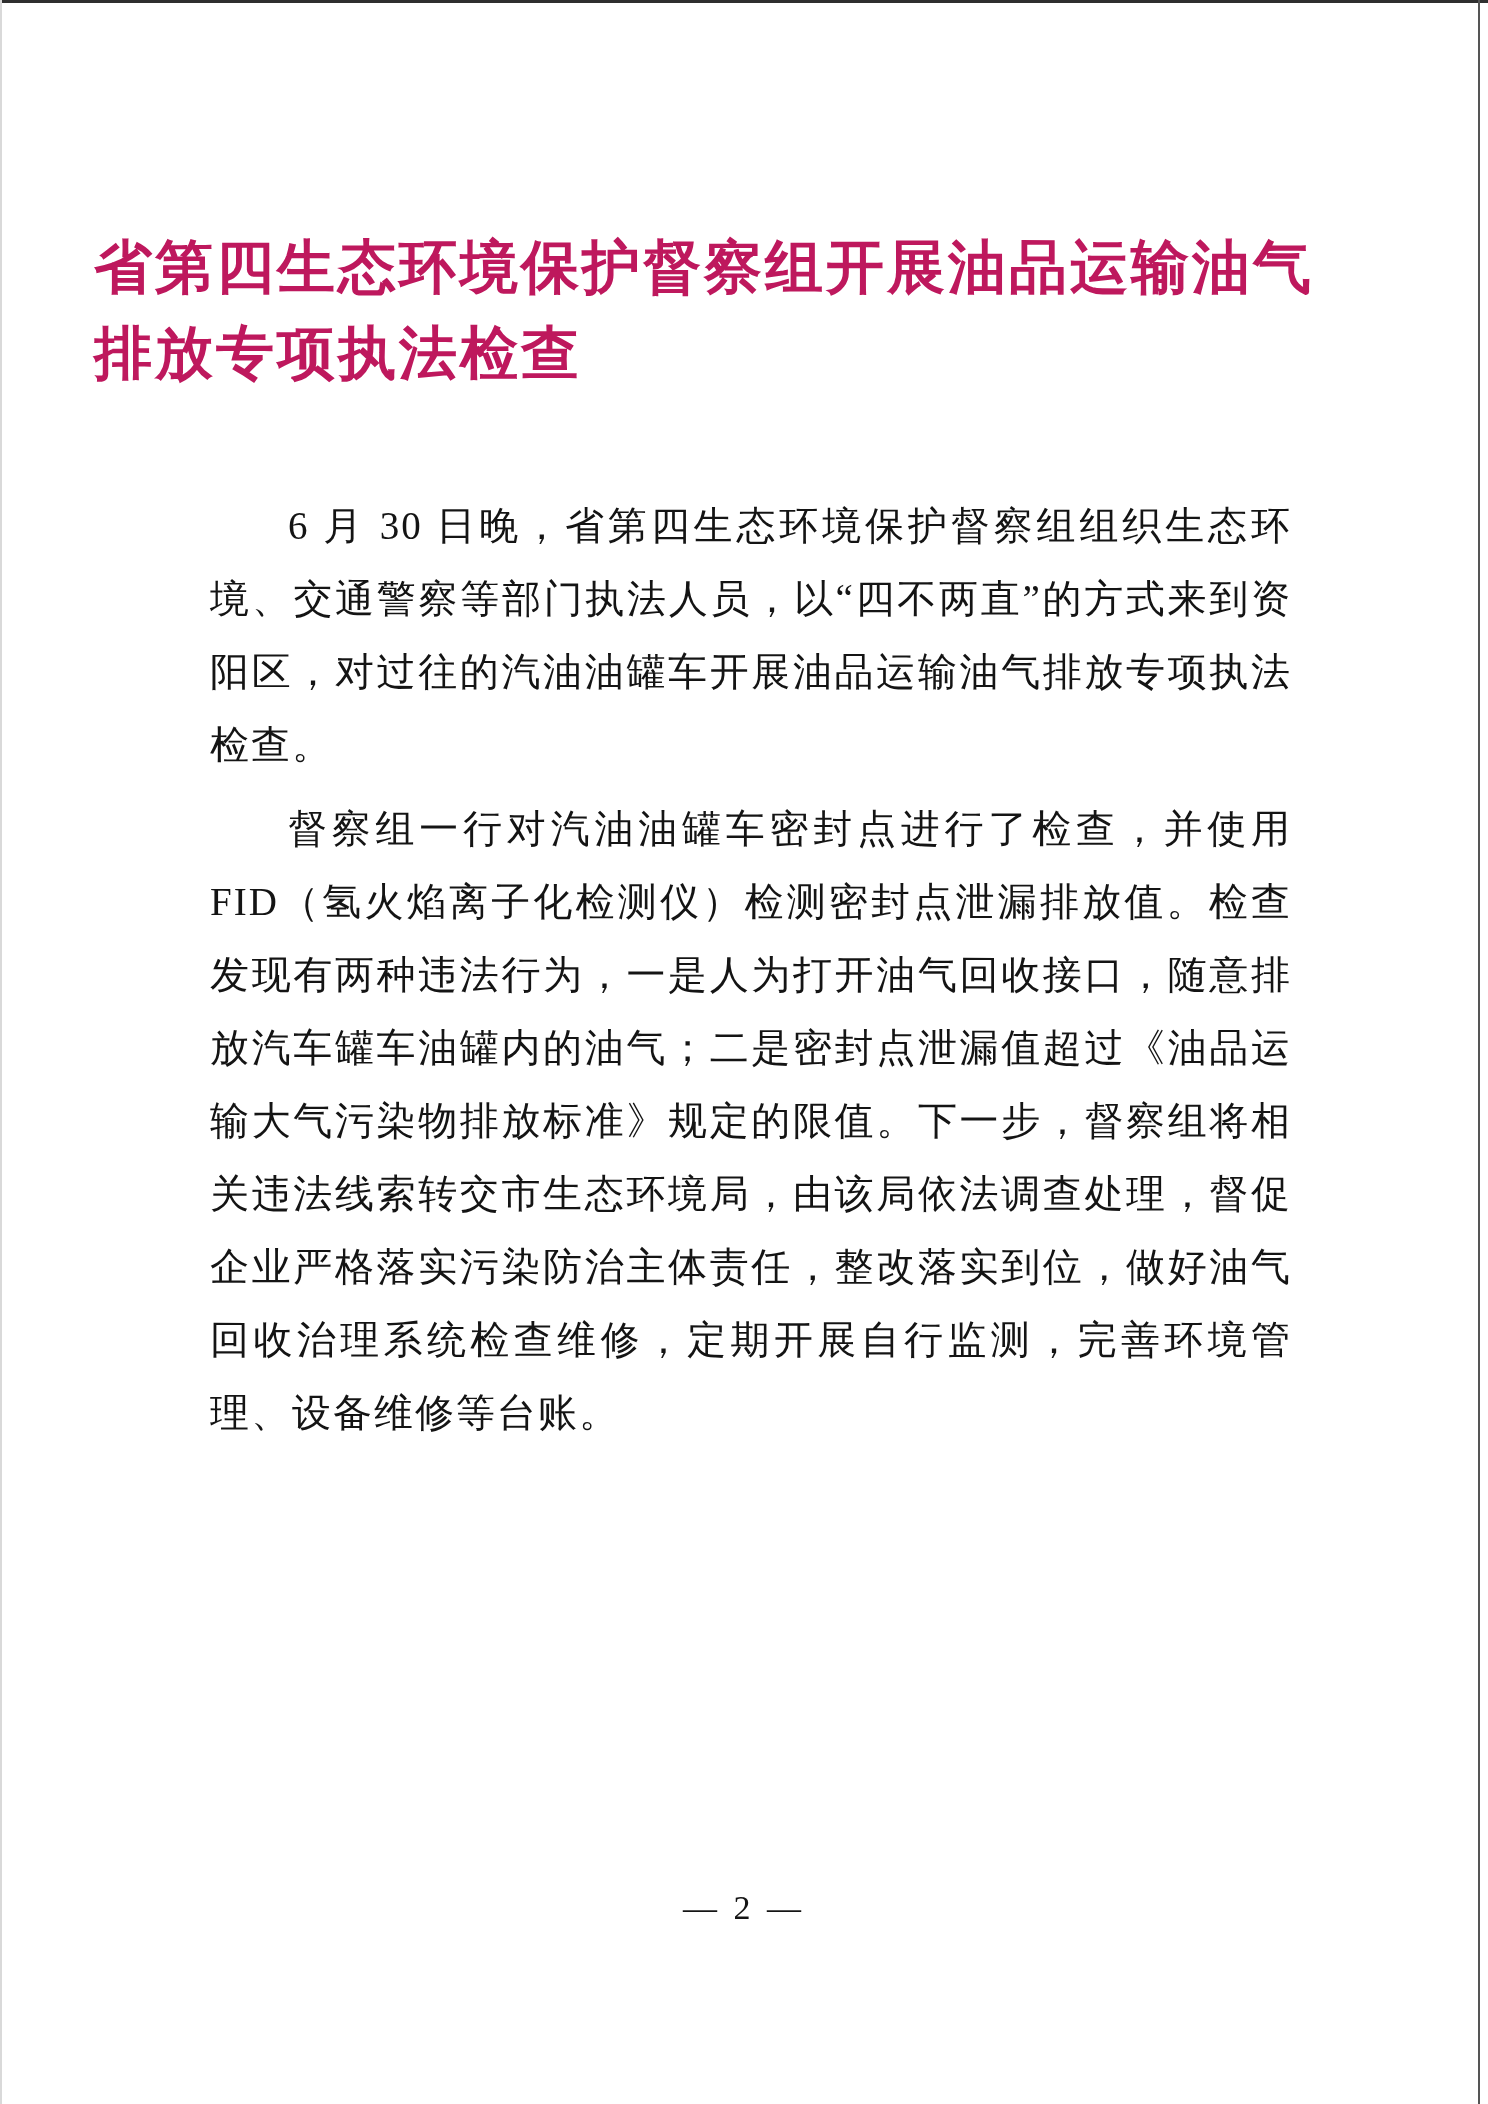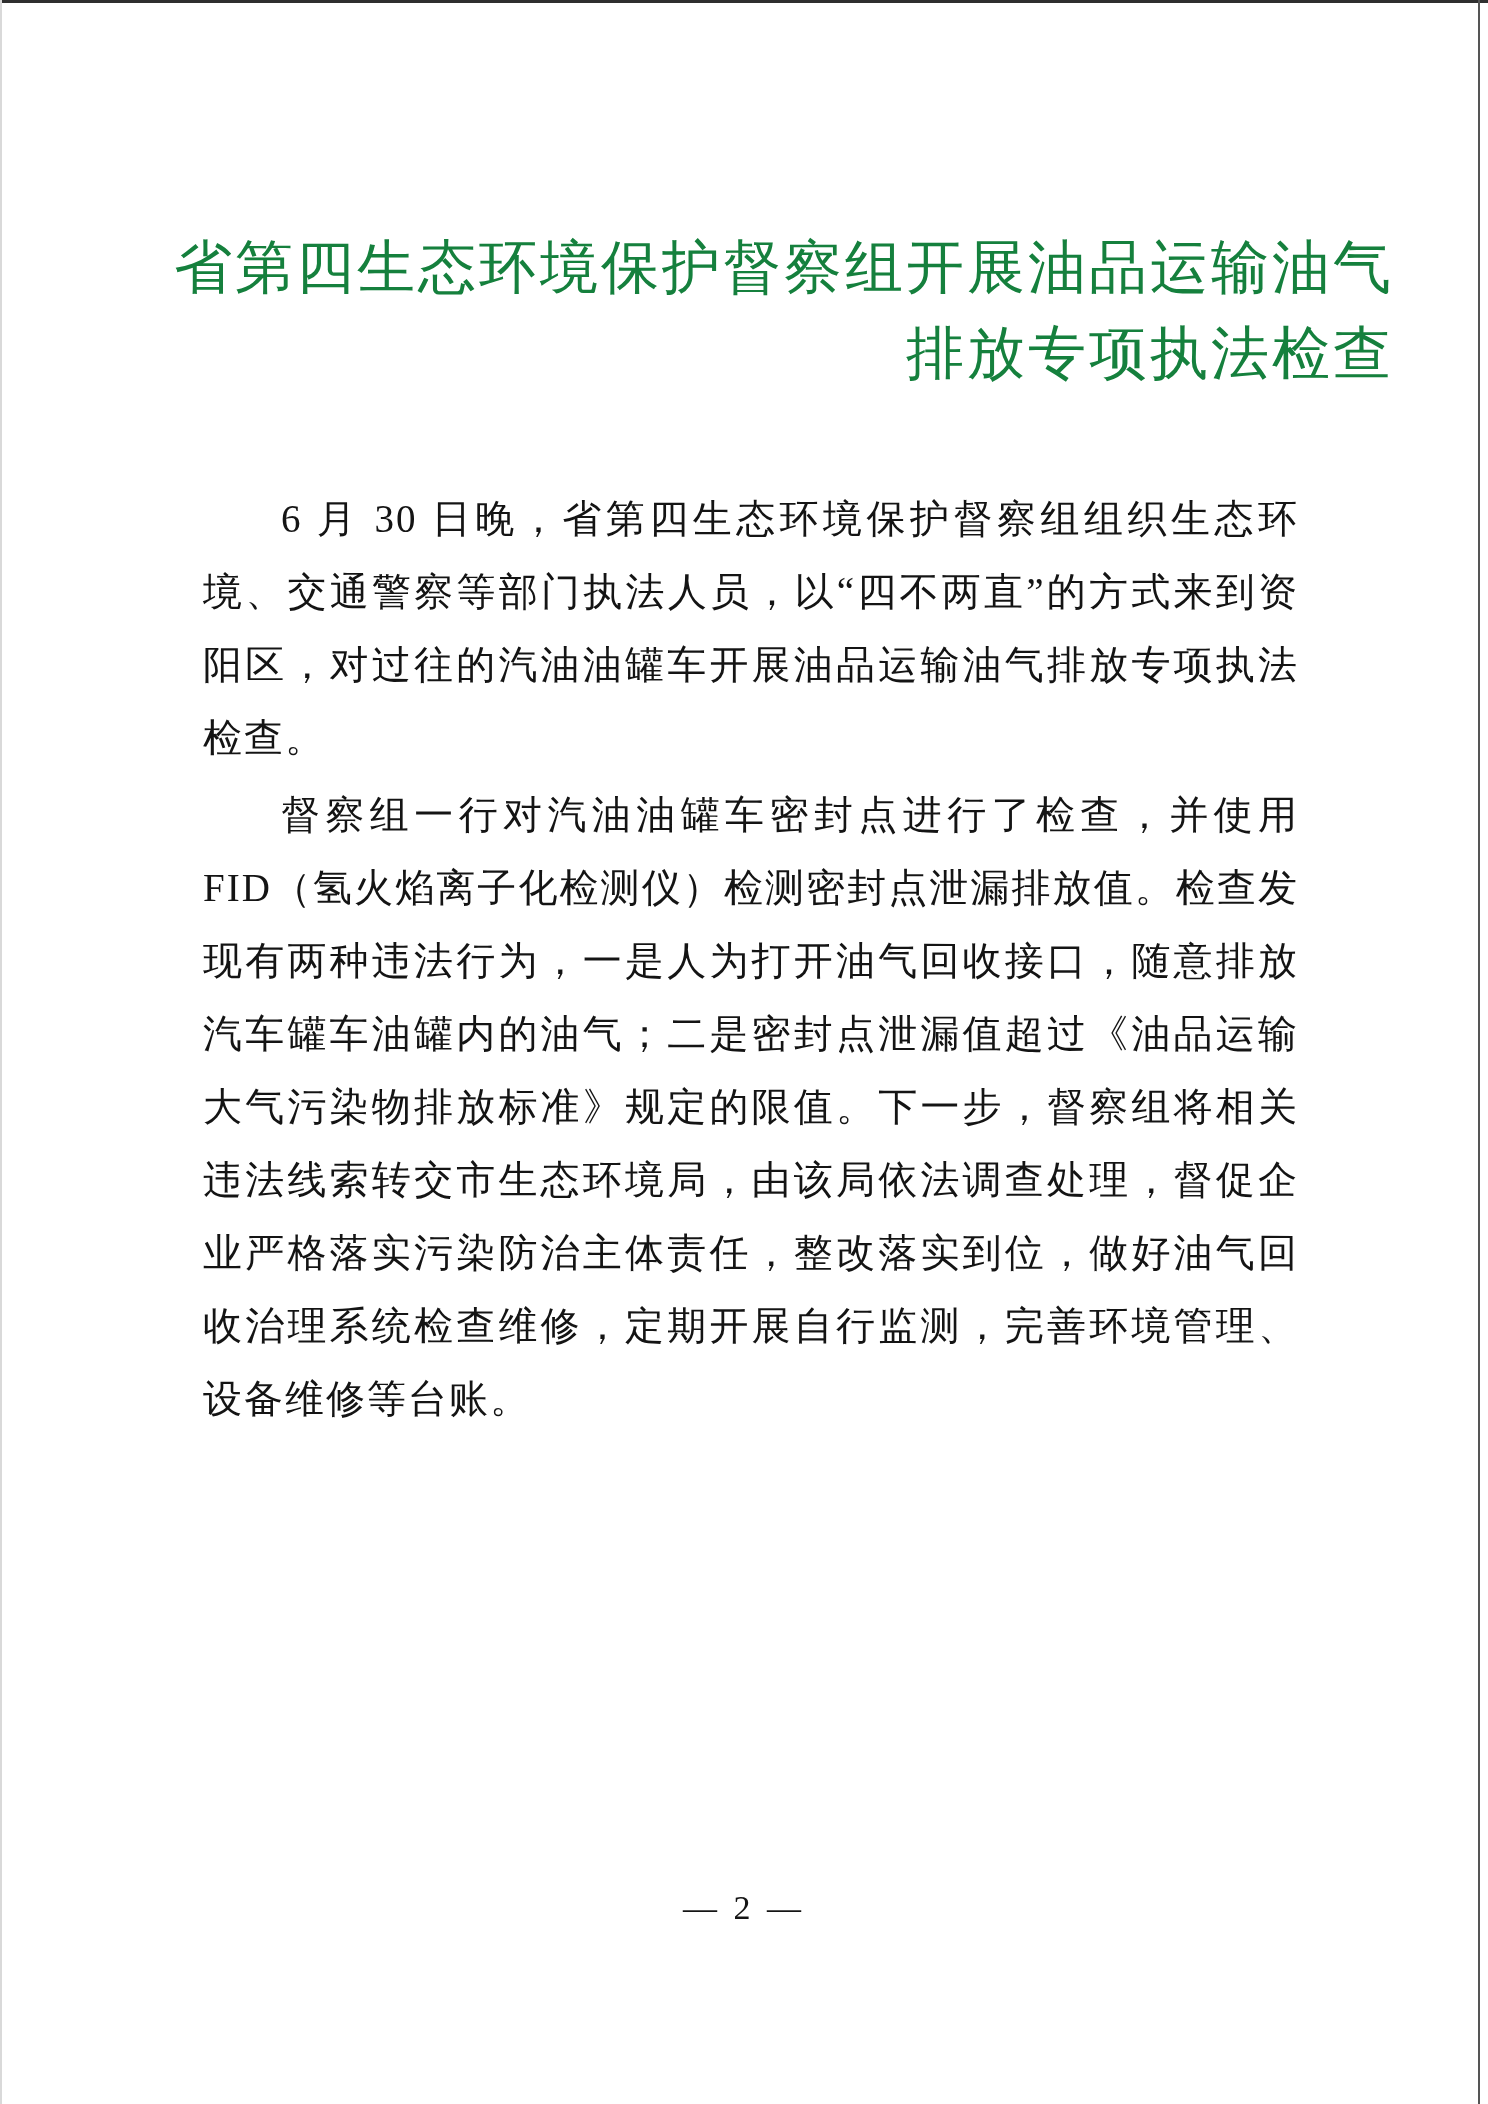--- a/index.html
+++ b/index.html
@@ -37,41 +37,41 @@
     top: 0; left: 0;
     width: 2px;
     height: 100%;
     background: #d9d9d9;
   }
   .doc-title {
     position: absolute;
     top: 225px;
     left: 94px;
     width: 1300px;
-    text-align: right;
+    text-align: left;
     font-size: 58px;
-    font-weight: normal;
+    font-weight: bold;
     line-height: 86px;
     letter-spacing: 3px;
-    color: #15803d;
+    color: #be185d;
   }
   .doc-body {
     position: absolute;
     top: 478px;
     left: 199px;
     width: 1104px;
     font-size: 39px;
     line-height: 73px;
     letter-spacing: 2px;
     text-align: justify;
     text-justify: inter-character;
     color: #141414;
   }
   .doc-body p {
-    margin: 4px;
+    margin: 11px;
     padding: 0;
     text-indent: 2em;
   }
   .page-footer {
     position: absolute;
     top: 1888px;
     left: 0;
     width: 1488px;
     text-align: center;
     font-size: 34px;

